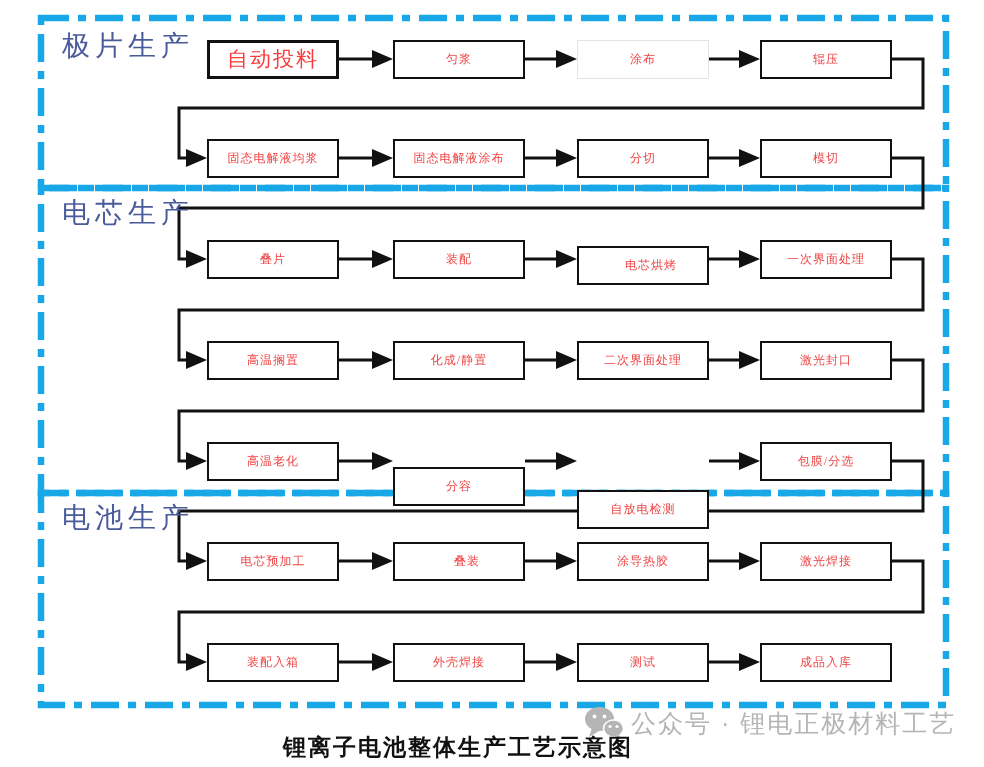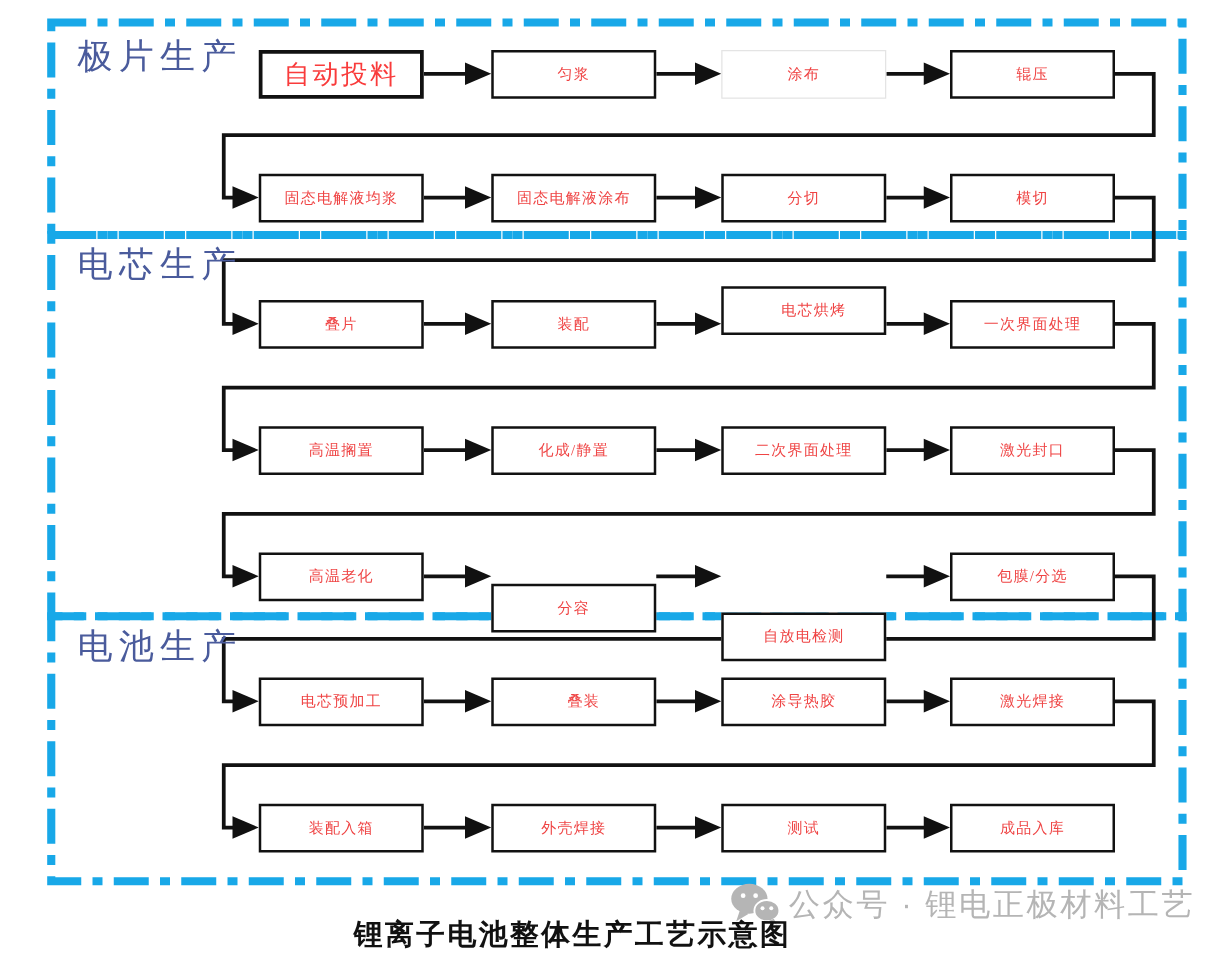--- a/index.html
+++ b/index.html
@@ -98,21 +98,21 @@
       <div class="step red" style="left: 207px; top: 39.5px;">自动投料</div>
       <div class="step" style="left: 393px; top: 39.5px;">匀浆</div>
       <div class="step light" style="left: 577px; top: 39.5px;">涂布</div>
       <div class="step" style="left: 760px; top: 39.5px;">辊压</div>
       <div class="step" style="left: 207px; top: 138.5px;">固态电解液均浆</div>
       <div class="step" style="left: 393px; top: 138.5px;">固态电解液涂布</div>
       <div class="step" style="left: 577px; top: 138.5px;">分切</div>
       <div class="step" style="left: 760px; top: 138.5px;">模切</div>
       <div class="step" style="left: 207px; top: 239.5px;">叠片</div>
       <div class="step" style="left: 393px; top: 239.5px;">装配</div>
-      <div class="step" style="left: 577px; top: 229px; padding-left: 16px;">电芯烘烤</div>
+      <div class="step" style="left: 577px; top: 246px; padding-left: 16px;">电芯烘烤</div>
       <div class="step" style="left: 760px; top: 239.5px;">一次界面处理</div>
       <div class="step" style="left: 207px; top: 340.5px;">高温搁置</div>
       <div class="step" style="left: 393px; top: 340.5px;">化成/静置</div>
       <div class="step" style="left: 577px; top: 340.5px;">二次界面处理</div>
       <div class="step" style="left: 760px; top: 340.5px;">激光封口</div>
       <div class="step" style="left: 207px; top: 441.5px;">高温老化</div>
       <div class="step" style="left: 393px; top: 441.5px; margin-top: 25px;">分容</div>
       <div class="step" style="left: 577px; top: 441.5px; margin-top: 48px;">自放电检测</div>
       <div class="step" style="left: 760px; top: 441.5px;">包膜/分选</div>
       <div class="step" style="left: 207px; top: 541.5px;">电芯预加工</div>

